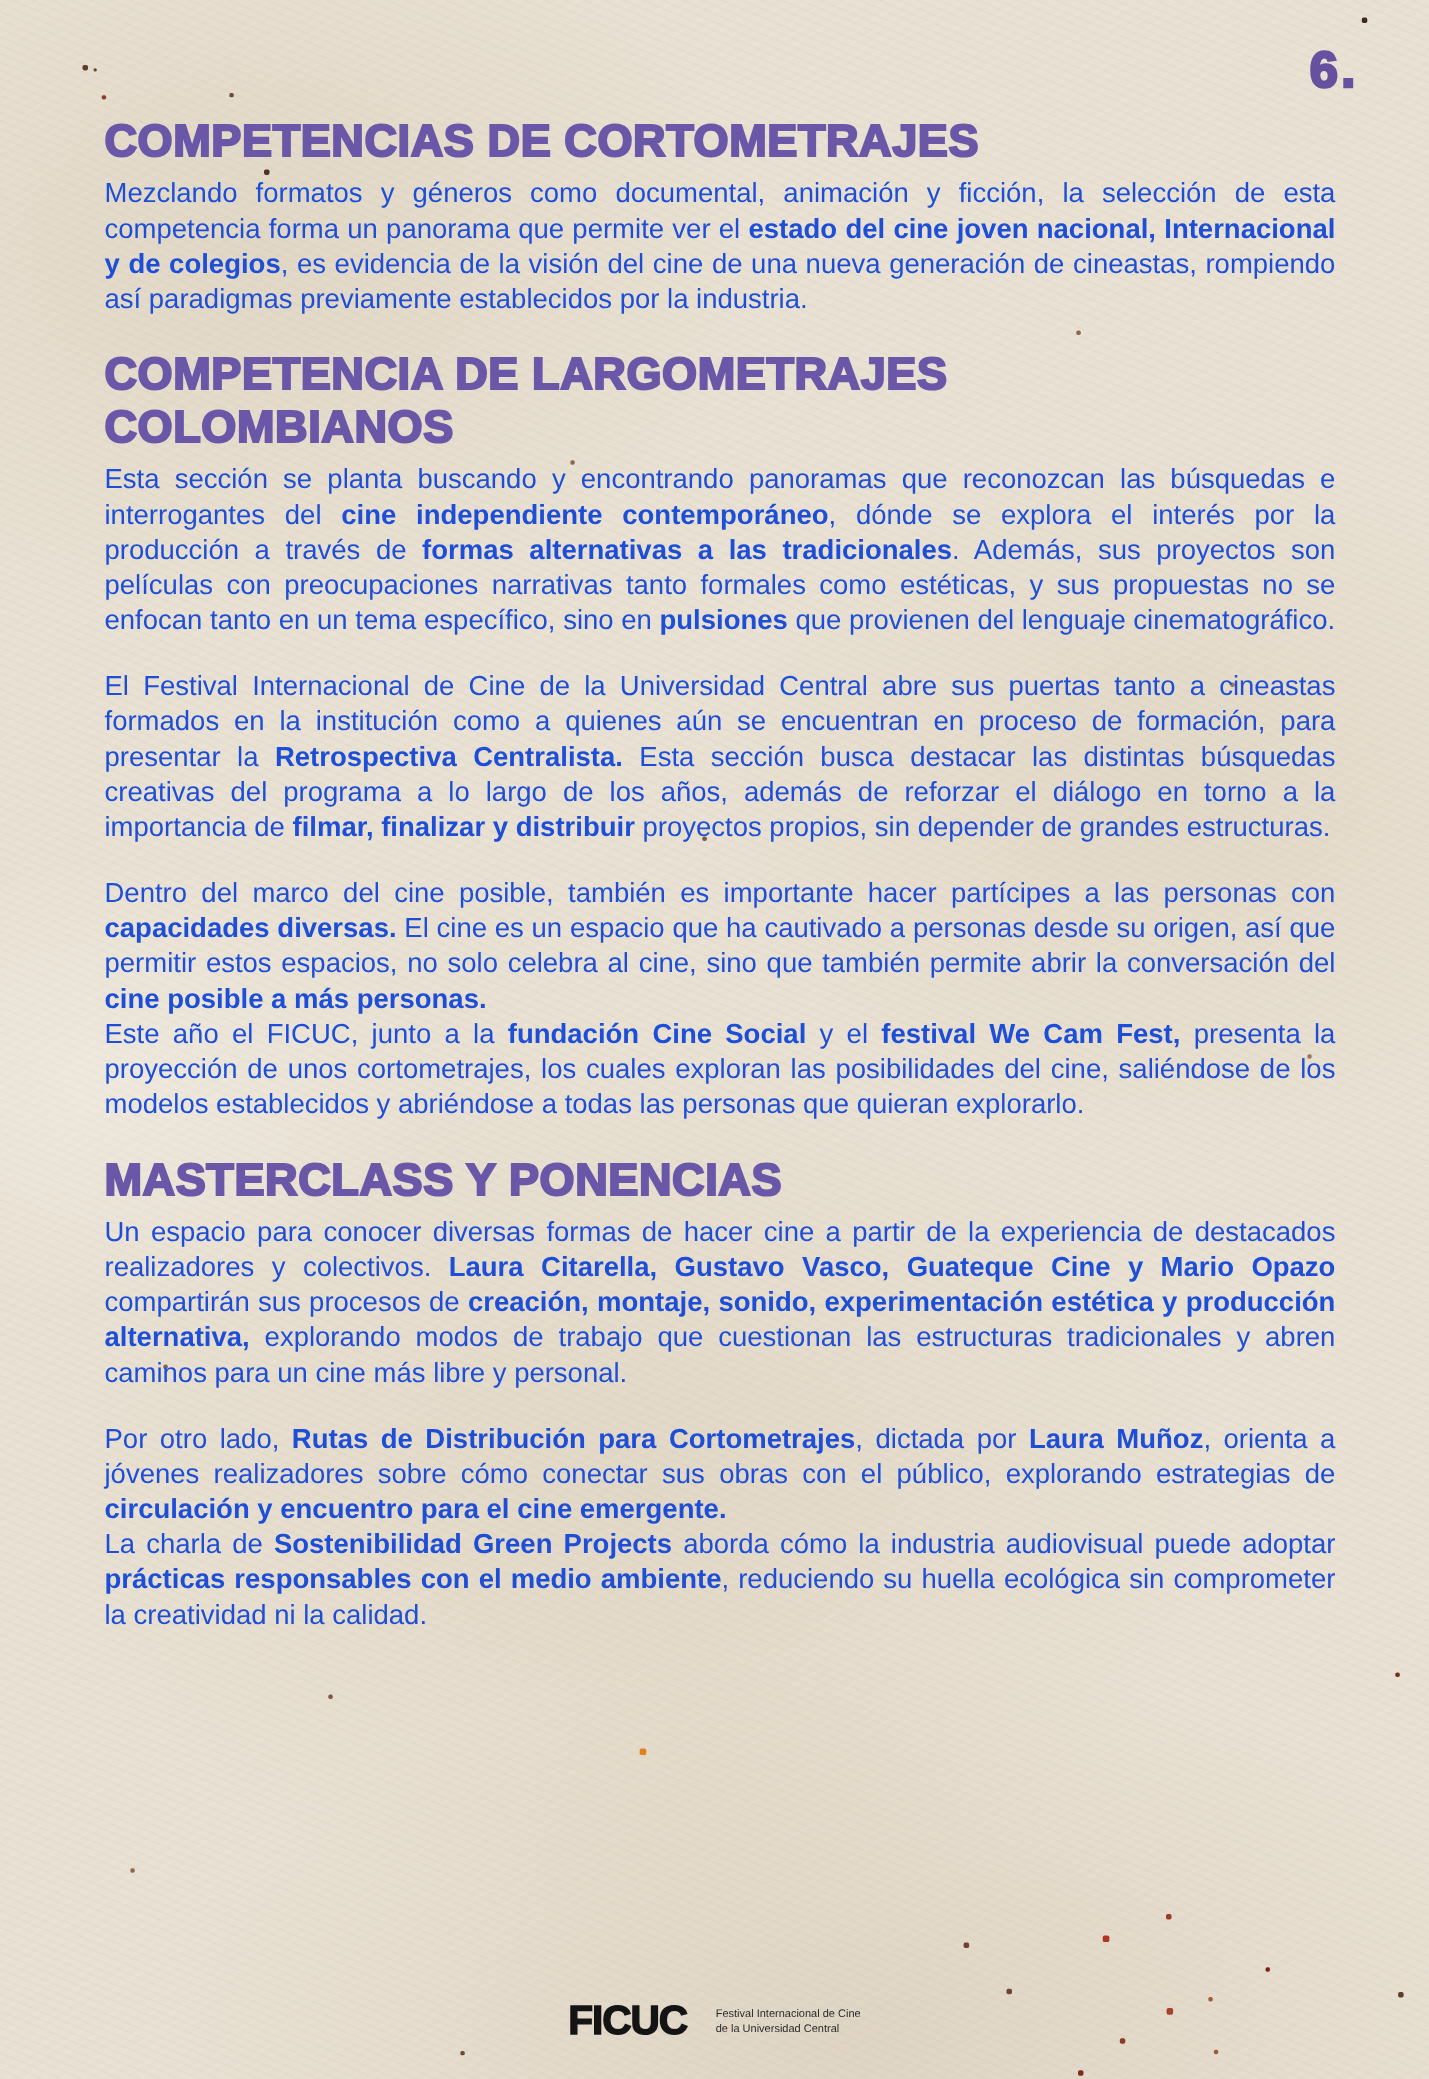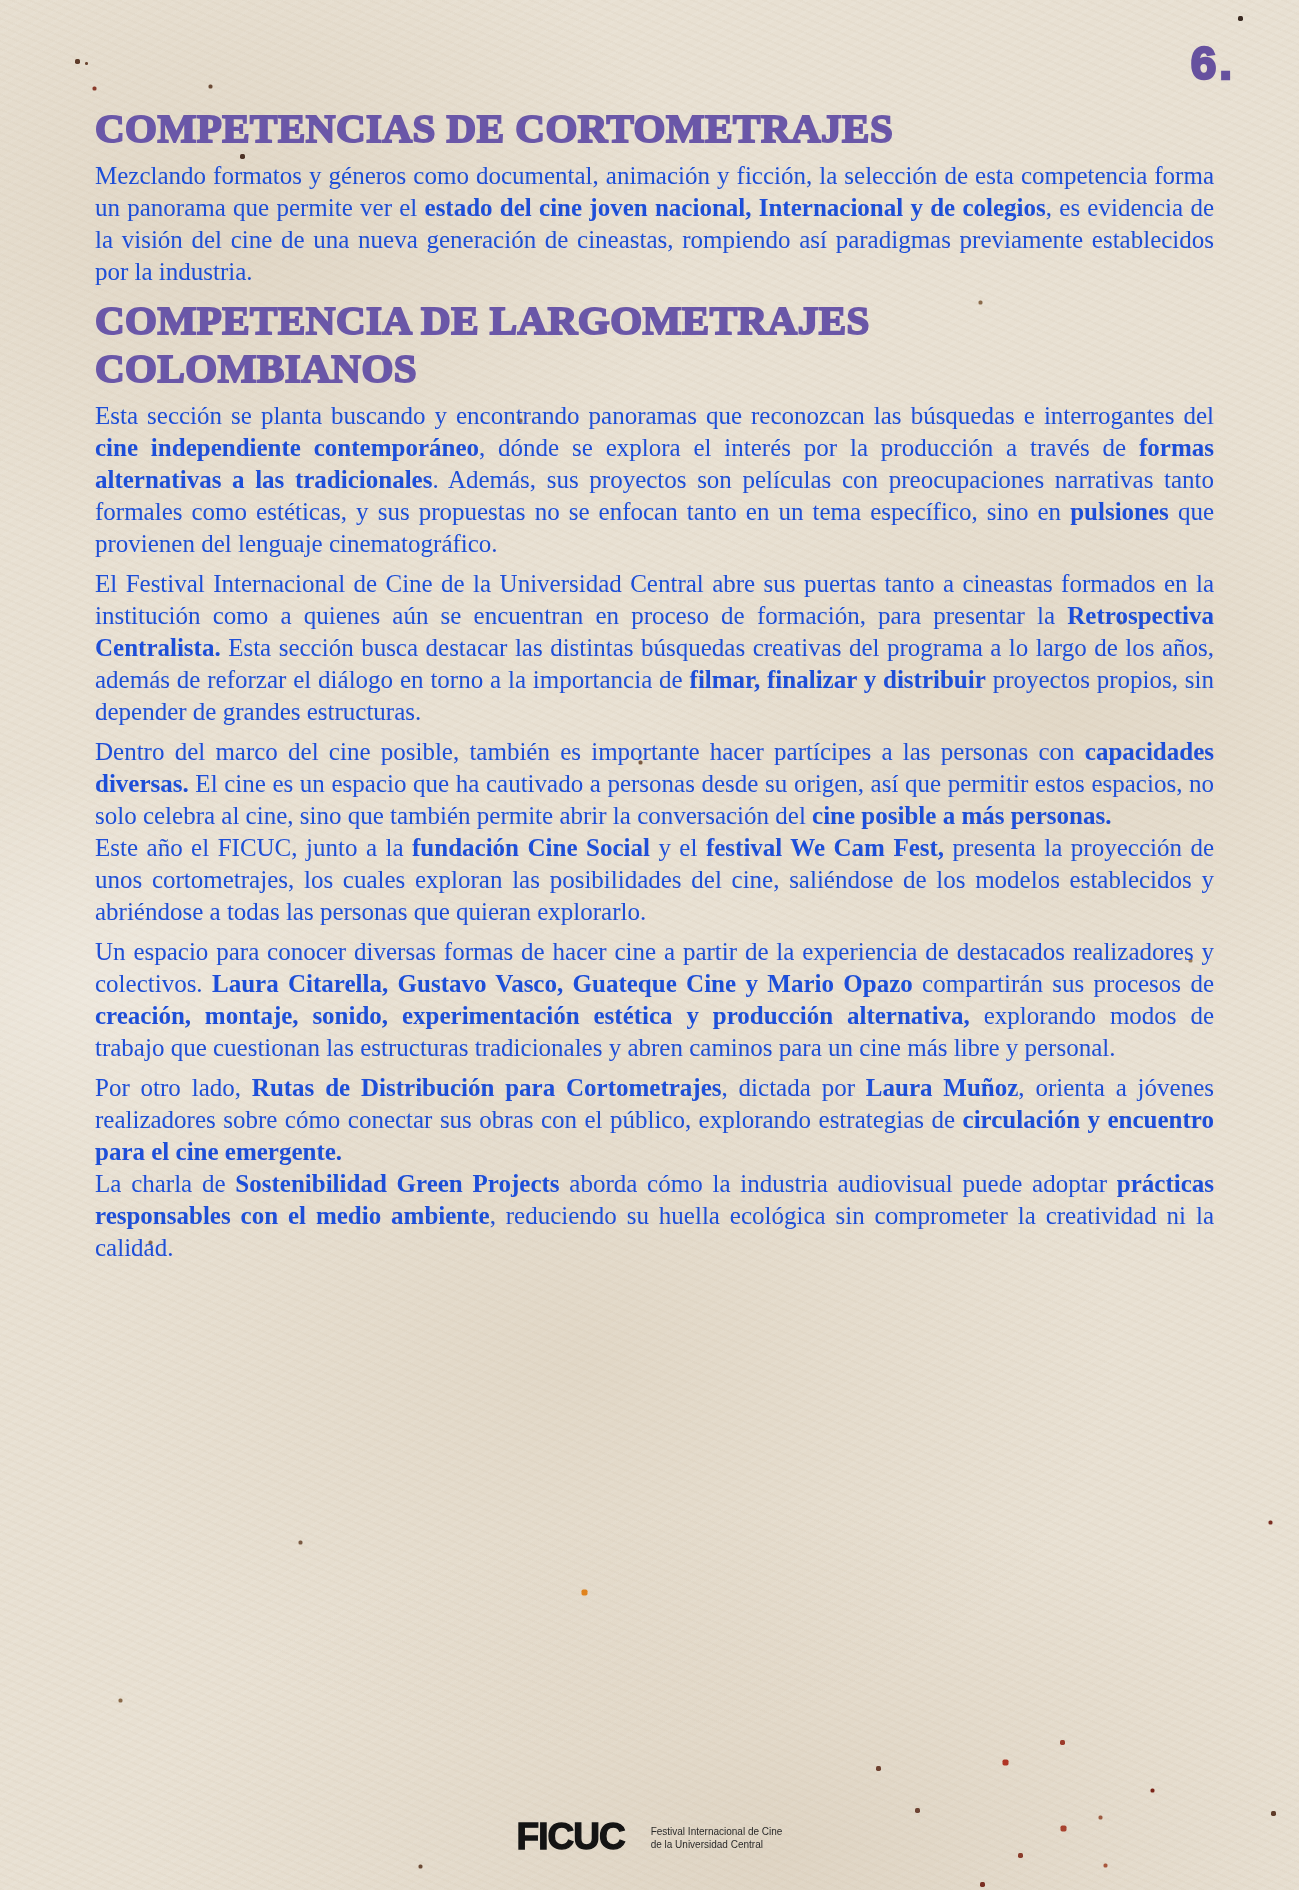--- a/index.html
+++ b/index.html
@@ -66,24 +66,23 @@
     letter-spacing: 3px;
     color: #66519f;
     -webkit-text-stroke: 2.5px #66519f;
   }
 
   main {
     position: absolute;
     left: 95px;
     right: 85px;
     top: 104px;
-    font-family: Liberation Serif, serif;
   }
 
-  section + section { margin-top: 8px; }
+  section + section { margin-top: 28px; }
 
   h2 {
     margin: 0 0 8px 0;
     font-size: 41px;
     line-height: 48px;
     font-weight: 700;
     letter-spacing: 0.5px;
     color: #6a57a8;
     -webkit-text-stroke: 2px #6a57a8;
     white-space: pre-line;
@@ -141,20 +140,21 @@
       <p><span>Esta sección se planta buscando y encontrando panoramas que reconozcan las búsquedas e interrogantes del </span><span class="b">cine independiente contemporáneo</span><span>, dónde se explora el interés por la producción a través de </span><span class="b">formas alternativas a las tradicionales</span><span>. Además, sus proyectos son películas con preocupaciones narrativas tanto formales como estéticas, y sus propuestas no se enfocan tanto en un tema específico, sino en </span><span class="b">pulsiones</span><span> que provienen del lenguaje cinematográfico.</span></p>
     </section>
     <section>
       <p><span>El Festival Internacional de Cine de la Universidad Central abre sus puertas tanto a cineastas formados en la institución como a quienes aún se encuentran en proceso de formación, para presentar la </span><span class="b">Retrospectiva Centralista.</span><span> Esta sección busca destacar las distintas búsquedas creativas del programa a lo largo de los años, además de reforzar el diálogo en torno a la importancia de </span><span class="b">filmar, finalizar y distribuir</span><span> proyectos propios, sin depender de grandes estructuras.</span></p>
     </section>
     <section>
       <p><span>Dentro del marco del cine posible, también es importante hacer partícipes a las personas con </span><span class="b">capacidades diversas.</span><span> El cine es un espacio que ha cautivado a personas desde su origen, así que permitir estos espacios, no solo celebra al cine, sino que también permite abrir la conversación del </span><span class="b">cine posible a más personas.</span></p>
       <p><span>Este año el FICUC, junto a la </span><span class="b">fundación Cine Social</span><span> y el </span><span class="b">festival We Cam Fest,</span><span> presenta la proyección de unos cortometrajes, los cuales exploran las posibilidades del cine, saliéndose de los modelos establecidos y abriéndose a todas las personas que quieran explorarlo.</span></p>
     </section>
     <section>
+      <h2>MASTERCLASS Y PONENCIAS</h2>
       <p><span>Un espacio para conocer diversas formas de hacer cine a partir de la experiencia de destacados realizadores y colectivos. </span><span class="b">Laura Citarella, Gustavo Vasco, Guateque Cine y Mario Opazo</span><span> compartirán sus procesos de </span><span class="b">creación, montaje, sonido, experimentación estética y producción alternativa,</span><span> explorando modos de trabajo que cuestionan las estructuras tradicionales y abren caminos para un cine más libre y personal.</span></p>
     </section>
     <section>
       <p><span>Por otro lado, </span><span class="b">Rutas de Distribución para Cortometrajes</span><span>, dictada por </span><span class="b">Laura Muñoz</span><span>, orienta a jóvenes realizadores sobre cómo conectar sus obras con el público, explorando estrategias de </span><span class="b">circulación y encuentro para el cine emergente.</span></p>
       <p><span>La charla de </span><span class="b">Sostenibilidad Green Projects</span><span> aborda cómo la industria audiovisual puede adoptar </span><span class="b">prácticas responsables con el medio ambiente</span><span>, reduciendo su huella ecológica sin comprometer la creatividad ni la calidad.</span></p>
     </section>
   </main>
 
 <footer>
   <span class="logo-text">FICUC</span>

